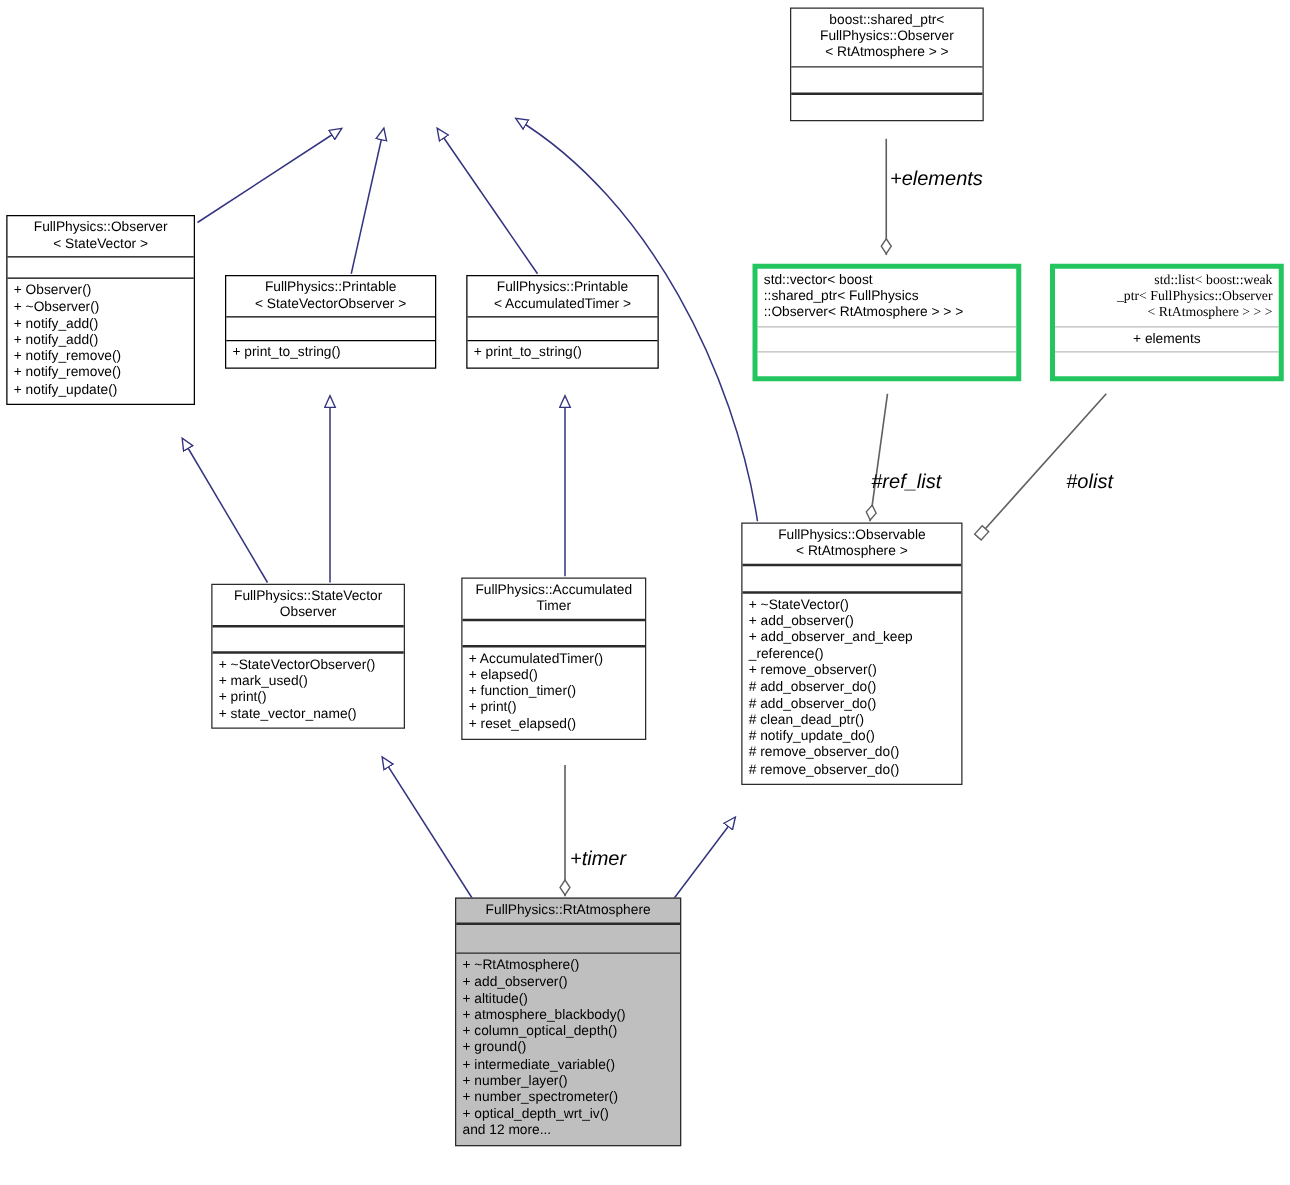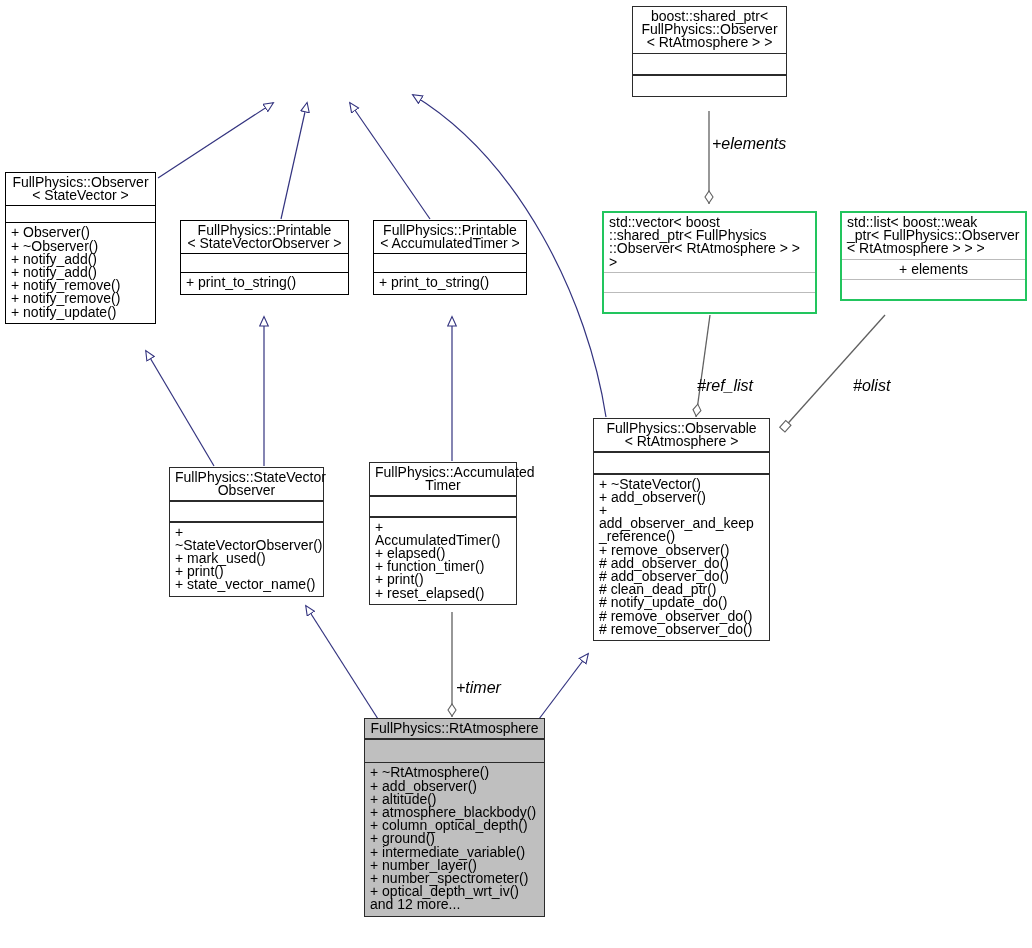--- a/index.html
+++ b/index.html
@@ -20,27 +20,27 @@
     left: 0; top: 0;
     width: 1032px;
     height: 948px;
     pointer-events: none;
   }
   .uml-box {
     position: absolute;
     box-sizing: border-box;
     background: #ffffff;
     border: 1px solid #000000;
-    font-size: 14px;
+    font-size: 11px;
     line-height: 13.2px;
     color: #000000;
     z-index: 5;
   }
   .uml-box.thick { border: 1.6px solid #2b2b2b; }
-  .uml-box.grayborder { border: 2px solid #22c55e; }
+  .uml-box.grayborder { border: 4px solid #22c55e; }
   .uml-box.highlight { background: #bfbfbf; }
   .uml-title {
     box-sizing: border-box;
     text-align: center;
     padding: 3px 5px 3px 5px;
     white-space: pre-line;
   }
   .uml-title.lefty { text-align: left; }
   .sep {
     height: 1px;
@@ -171,21 +171,21 @@
     <div class="uml-title lefty">std::vector&lt; boost
 ::shared_ptr&lt; FullPhysics
 ::Observer&lt; RtAtmosphere &gt; &gt; &gt;</div>
     <div class="sep gray"></div>
     <div class="uml-attrs" style="min-height:19px;"></div>
     <div class="sep gray"></div>
     <div class="uml-ops" style="min-height:19px;"></div>
   </div>
 
   <div class="uml-box grayborder" style="left:840px; top:211px; width:187px;">
-    <div class="uml-title lefty" style="text-align:left;">std::list&lt; boost::weak
+    <div class="uml-title lefty" style="text-align:right;font-family:Liberation Serif, serif;">std::list&lt; boost::weak
 _ptr&lt; FullPhysics::Observer
 &lt; RtAtmosphere &gt; &gt; &gt;</div>
     <div class="sep gray"></div>
     <div class="uml-attrs" style="min-height:19px;text-align:center;">+ elements</div>
     <div class="sep gray"></div>
     <div class="uml-ops" style="min-height:19px;"></div>
   </div>
 
   <div class="uml-box thick" style="left:593px; top:418px; width:177px;">
     <div class="uml-title">FullPhysics::Observable

